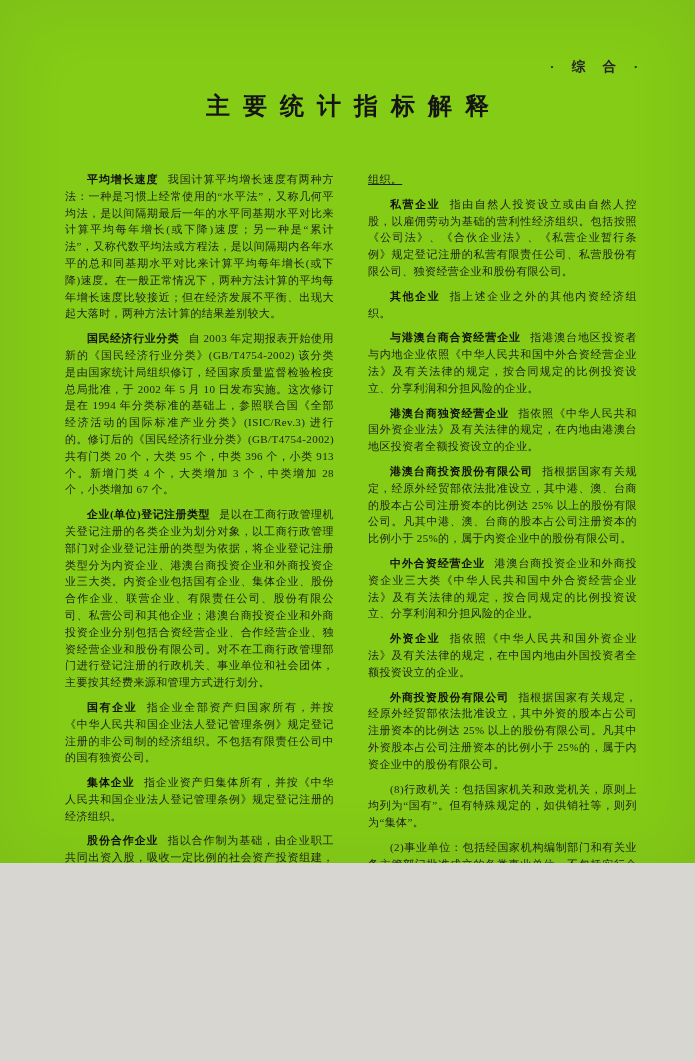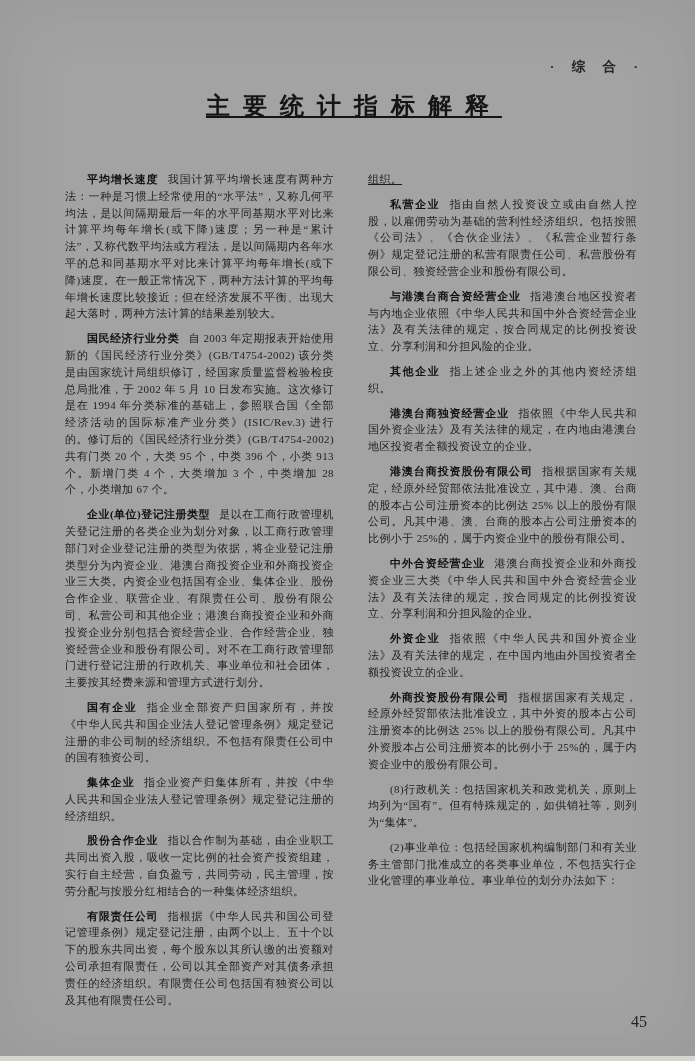--- a/index.html
+++ b/index.html
@@ -1,37 +1,36 @@
 <!DOCTYPE html>
 <html lang="zh"><head>
 <meta charset="utf-8">
 <style>
   html,body { margin:0; padding:0; background:#d8d6d1; }
   .page {
     position:relative;
-    width:695px; height:1056px;
+    width:695px; height:863px;
     margin:0 auto;
-    background:#a3a3a3;
+    background:#84cc16;
     box-shadow: inset 0 0 70px rgba(60,55,45,0.10);
     font-family:"Liberation Serif","DejaVu Serif",serif;
     color:#1e1d1b;
     overflow:hidden;
   }
   .section-mark {
     position:absolute; top:58px; right:50px;
     font-size:13.5px; font-weight:bold;
     letter-spacing:7px; color:#262522;
   }
   .doc-title {
     position:absolute; top:90px; left:0; width:100%;
     text-align:center;
     font-size:24px; font-weight:bold;
     letter-spacing:13px; text-indent:13px;
     color:#161514;
-    text-decoration:underline;
   }
   .columns {
     position:absolute; top:163px; left:57px; width:588px;
     display:flex; gap:18px;
   }
   .column { flex:1; min-width:0; }
   .para {
     margin:8px;
     font-size:11px;
     line-height:16.8px;
@@ -59,22 +58,22 @@
         <p class="para"><span class="term">国民经济行业分类</span><span>自 2003 年定期报表开始使用新的《国民经济行业分类》(GB/T4754-2002) 该分类是由国家统计局组织修订，经国家质量监督检验检疫总局批准，于 2002 年 5 月 10 日发布实施。这次修订是在 1994 年分类标准的基础上，参照联合国《全部经济活动的国际标准产业分类》(ISIC/Rev.3) 进行的。修订后的《国民经济行业分类》(GB/T4754-2002) 共有门类 20 个，大类 95 个，中类 396 个，小类 913 个。新增门类 4 个，大类增加 3 个，中类增加 28 个，小类增加 67 个。</span></p>
         <p class="para"><span class="term">企业(单位)登记注册类型</span><span>是以在工商行政管理机关登记注册的各类企业为划分对象，以工商行政管理部门对企业登记注册的类型为依据，将企业登记注册类型分为内资企业、港澳台商投资企业和外商投资企业三大类。内资企业包括国有企业、集体企业、股份合作企业、联营企业、有限责任公司、股份有限公司、私营公司和其他企业；港澳台商投资企业和外商投资企业分别包括合资经营企业、合作经营企业、独资经营企业和股份有限公司。对不在工商行政管理部门进行登记注册的行政机关、事业单位和社会团体，主要按其经费来源和管理方式进行划分。</span></p>
         <p class="para"><span class="term">国有企业</span><span>指企业全部资产归国家所有，并按《中华人民共和国企业法人登记管理条例》规定登记注册的非公司制的经济组织。不包括有限责任公司中的国有独资公司。</span></p>
         <p class="para"><span class="term">集体企业</span><span>指企业资产归集体所有，并按《中华人民共和国企业法人登记管理条例》规定登记注册的经济组织。</span></p>
         <p class="para"><span class="term">股份合作企业</span><span>指以合作制为基础，由企业职工共同出资入股，吸收一定比例的社会资产投资组建，实行自主经营，自负盈亏，共同劳动，民主管理，按劳分配与按股分红相结合的一种集体经济组织。</span></p>
         <p class="para"><span class="term">有限责任公司</span><span>指根据《中华人民共和国公司登记管理条例》规定登记注册，由两个以上、五十个以下的股东共同出资，每个股东以其所认缴的出资额对公司承担有限责任，公司以其全部资产对其债务承担责任的经济组织。有限责任公司包括国有独资公司以及其他有限责任公司。</span></p>
       </div>
     <div class="column" id="col-right">
         <p class="para cont"><span>组织。</span></p>
         <p class="para"><span class="term">私营企业</span><span>指由自然人投资设立或由自然人控股，以雇佣劳动为基础的营利性经济组织。包括按照《公司法》、《合伙企业法》、《私营企业暂行条例》规定登记注册的私营有限责任公司、私营股份有限公司、独资经营企业和股份有限公司。</span></p>
+        <p class="para"><span class="term">其他企业</span><span>指上述企业之外的其他内资经济组织。</span></p>
         <p class="para"><span class="term">与港澳台商合资经营企业</span><span>指港澳台地区投资者与内地企业依照《中华人民共和国中外合资经营企业法》及有关法律的规定，按合同规定的比例投资设立、分享利润和分担风险的企业。</span></p>
-        <p class="para"><span class="term">其他企业</span><span>指上述企业之外的其他内资经济组织。</span></p>
         <p class="para"><span class="term">港澳台商独资经营企业</span><span>指依照《中华人民共和国外资企业法》及有关法律的规定，在内地由港澳台地区投资者全额投资设立的企业。</span></p>
         <p class="para"><span class="term">港澳台商投资股份有限公司</span><span>指根据国家有关规定，经原外经贸部依法批准设立，其中港、澳、台商的股本占公司注册资本的比例达 25% 以上的股份有限公司。凡其中港、澳、台商的股本占公司注册资本的比例小于 25%的，属于内资企业中的股份有限公司。</span></p>
         <p class="para"><span class="term">中外合资经营企业</span><span>港澳台商投资企业和外商投资企业三大类《中华人民共和国中外合资经营企业法》及有关法律的规定，按合同规定的比例投资设立、分享利润和分担风险的企业。</span></p>
         <p class="para"><span class="term">外资企业</span><span>指依照《中华人民共和国外资企业法》及有关法律的规定，在中国内地由外国投资者全额投资设立的企业。</span></p>
         <p class="para"><span class="term">外商投资股份有限公司</span><span>指根据国家有关规定，经原外经贸部依法批准设立，其中外资的股本占公司注册资本的比例达 25% 以上的股份有限公司。凡其中外资股本占公司注册资本的比例小于 25%的，属于内资企业中的股份有限公司。</span></p>
         <p class="para"><span>(8)行政机关：包括国家机关和政党机关，原则上均列为“国有”。但有特殊规定的，如供销社等，则列为“集体”。</span></p>
         <p class="para"><span>(2)事业单位：包括经国家机构编制部门和有关业务主管部门批准成立的各类事业单位，不包括实行企业化管理的事业单位。事业单位的划分办法如下：</span></p>
       </div>
   </div>
   <div class="page-number">45</div>

